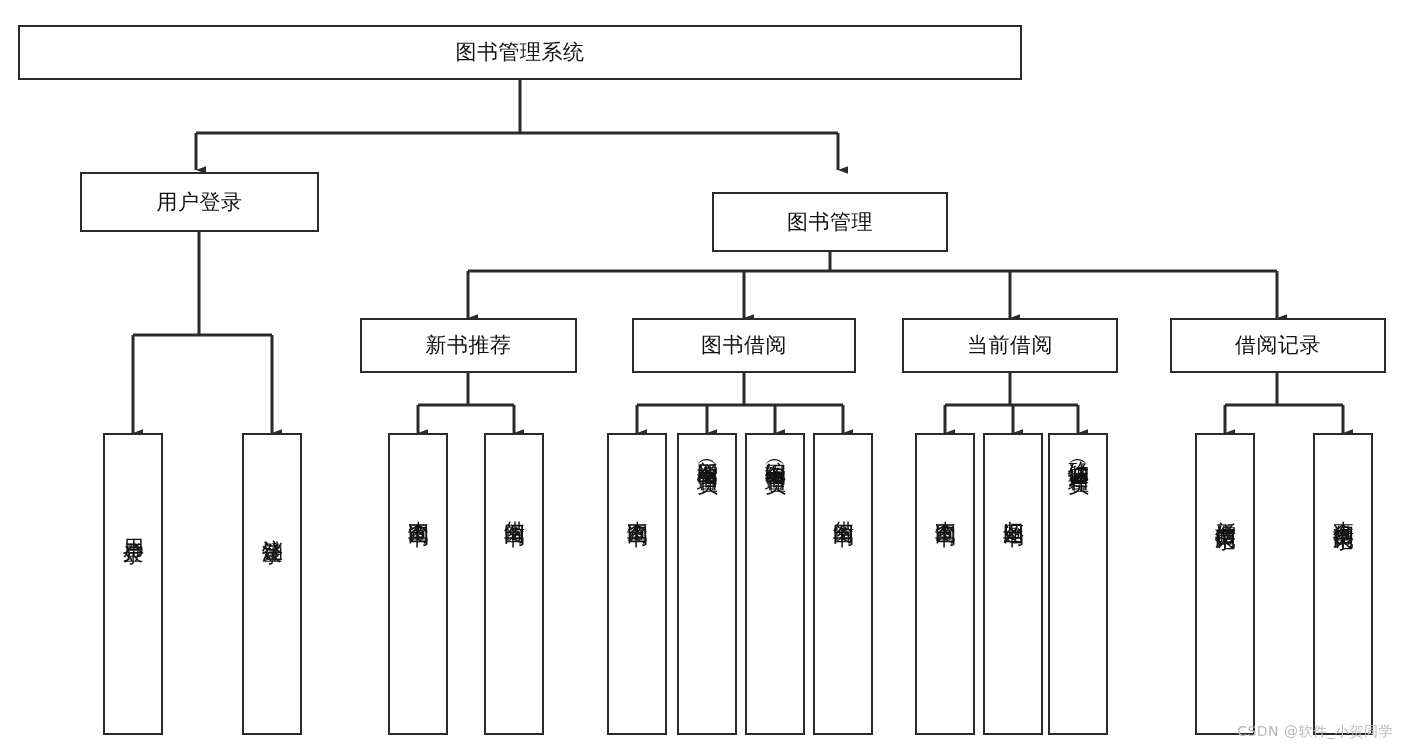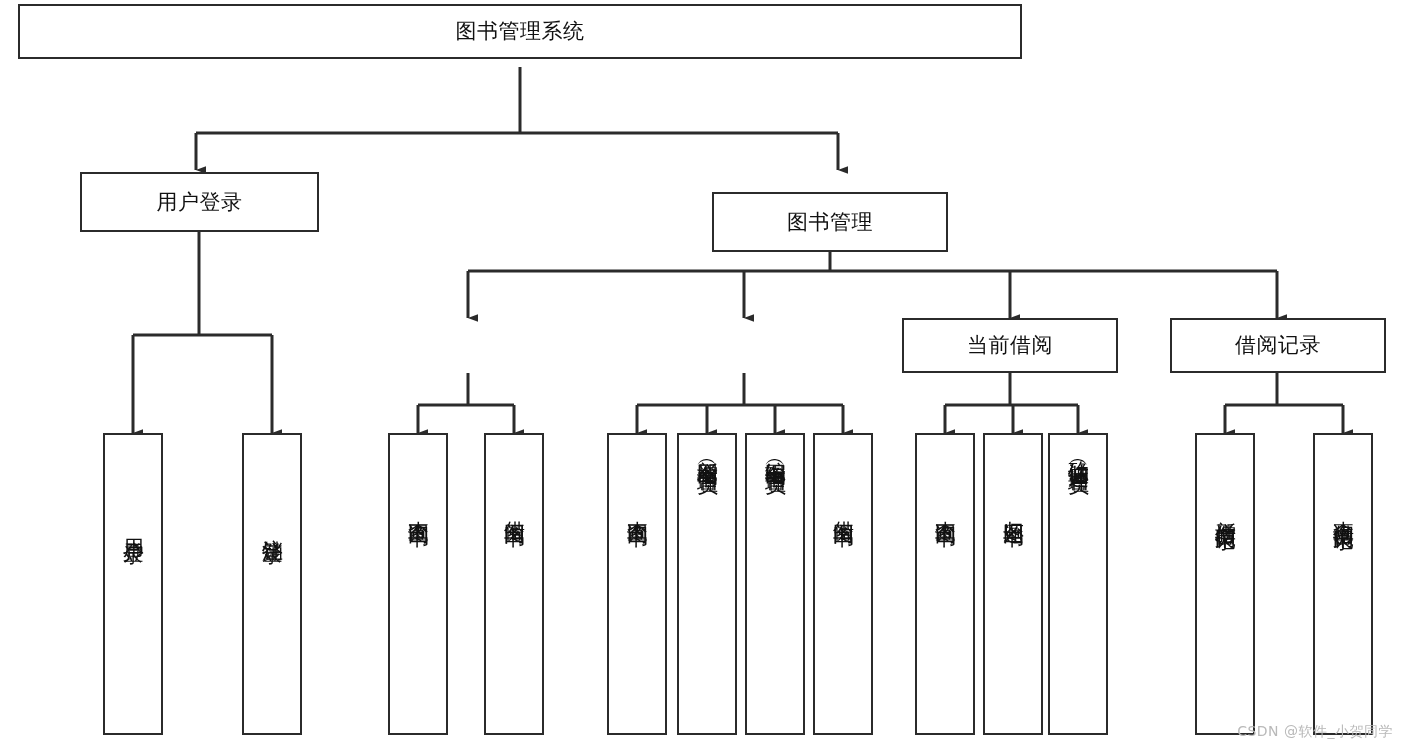--- a/index.html
+++ b/index.html
@@ -121,31 +121,37 @@
       <path d="M1013,405 L1013,433" marker-end="url(#arw)"></path>
       <path d="M1078,405 L1078,433" marker-end="url(#arw)"></path>
 
       <path d="M1277,373 L1277,405"></path>
       <path d="M1225,405 L1343,405"></path>
       <path d="M1225,405 L1225,433" marker-end="url(#arw)"></path>
       <path d="M1343,405 L1343,433" marker-end="url(#arw)"></path>
     </g>
   </svg>
 
-  <div class="node" style="left:18px; top:4px; width:1004px; height:55px;">
+  <div class="node" style="left:18px; top:25px; width:1004px; height:55px;">
     <span class="lbl">图书管理系统</span>
   </div>
 
   <div class="node" style="left:80px; top:172px; width:239px; height:60px;">
     <span class="lbl">用户登录</span>
   </div>
   <div class="node" style="left:712px; top:172px; width:236px; height:60px;margin-top:20px;">
     <span class="lbl">图书管理</span>
   </div>
 
+  <div class="node" style="left:360px; top:318px; width:217px; height:55px;">
+    <span class="lbl">新书推荐</span>
+  </div>
+  <div class="node" style="left:632px; top:318px; width:224px; height:55px;">
+    <span class="lbl">图书借阅</span>
+  </div>
   <div class="node" style="left:902px; top:318px; width:216px; height:55px;text-align:center;">
     <span class="lbl">当前借阅</span>
   </div>
   <div class="node" style="left:1170px; top:318px; width:216px; height:55px;">
     <span class="lbl">借阅记录</span>
   </div>
 
   <div class="node leaf mid" style="left:103px; top:433px; width:60px; height:302px;">
     <span class="lbl">用户登录</span>
   </div>

